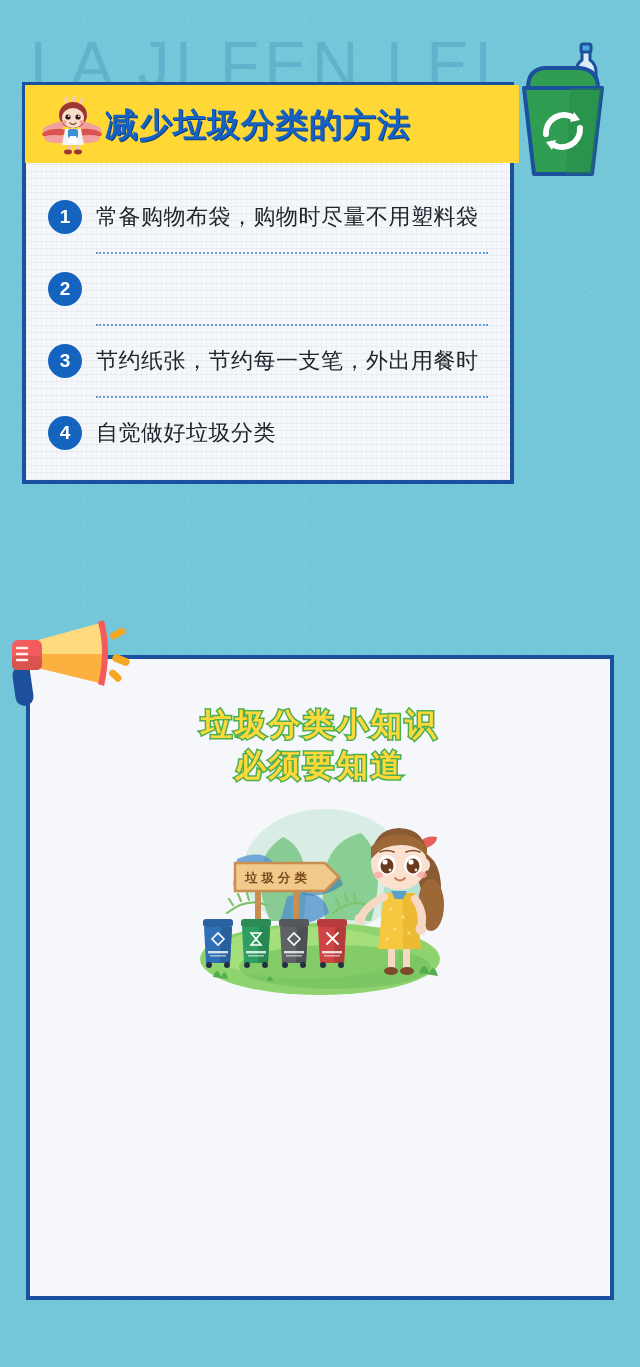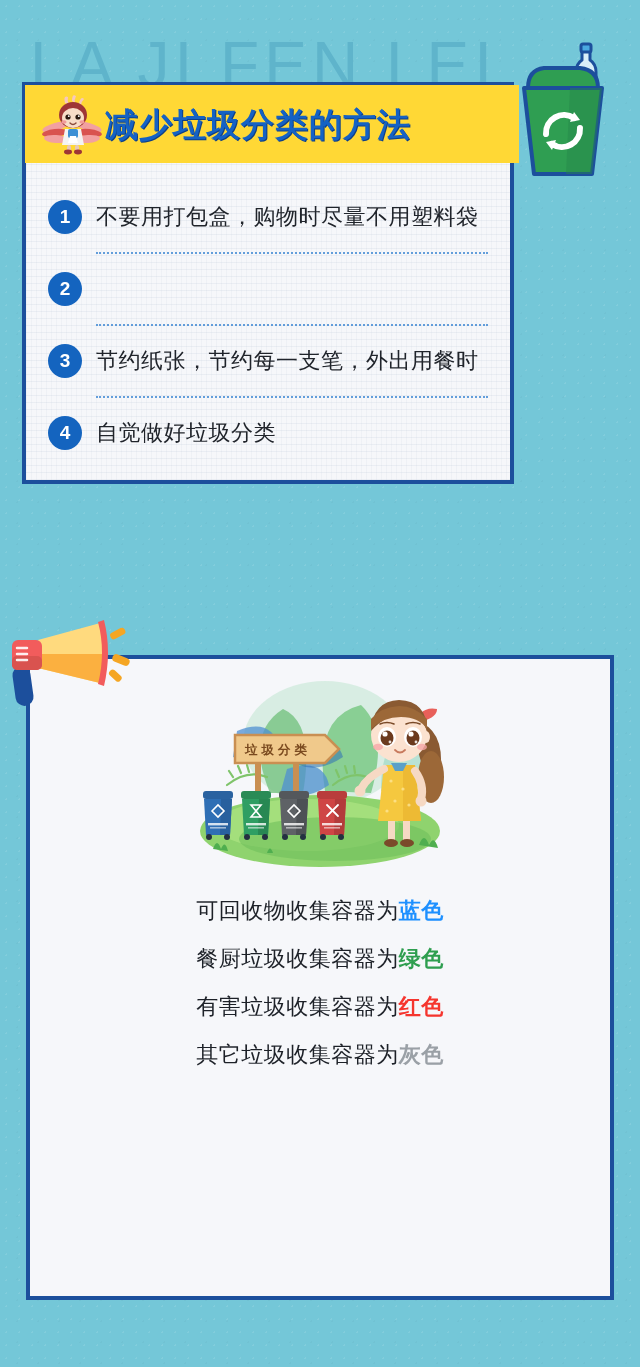--- a/index.html
+++ b/index.html
@@ -234,21 +234,21 @@
         <ellipse cx="35" cy="59" rx="4" ry="2.4" fill="#9e3636"></ellipse>
       </svg>
     </div>
     <div class="card1-title">减少垃圾分类的方法</div>
   </div>
 
   <div class="card1-body">
 
     <div class="tip-row">
       <div class="badge">1</div>
-      <div class="tip-text">不要用打包盒，购物时尽量不用塑料袋</div>
+      <div class="tip-text">常备购物布袋，购物时尽量不用塑料袋</div>
     </div>
     <div class="dotted"></div>
 
     <div class="tip-row">
       <div class="badge">2</div>
     </div>
     <div class="dotted"></div>
 
     <div class="tip-row">
       <div class="badge">3</div>
@@ -313,20 +313,24 @@
     <g fill="#f5a623">
       <rect x="102" y="12" width="16" height="7" rx="3" transform="rotate(-28 110 16)"></rect>
       <rect x="104" y="38" width="18" height="8" rx="4" transform="rotate(22 113 42)"></rect>
       <rect x="100" y="54" width="14" height="7" rx="3" transform="rotate(42 107 58)"></rect>
     </g>
   </svg>
 </div>
 
 <div class="card2 paper">
 
+  <div class="card2-title">
+    <div>垃圾分类小知识</div>
+    <div>必须要知道</div>
+  </div>
 
   <div class="illustration">
     <svg viewBox="0 0 290 200" width="290" height="200">
 
       <ellipse cx="150" cy="70" rx="82" ry="62" fill="#bfe5cf" opacity=".55"></ellipse>
       <path d="M95 120 Q70 60 108 36 Q140 50 128 120Z" fill="#6fbf7a" opacity=".75"></path>
       <path d="M150 118 Q138 44 186 32 Q214 58 196 120Z" fill="#76c77f" opacity=".8"></path>
       <path d="M206 118 Q206 58 242 52 Q256 82 240 120Z" fill="#9fd8c4" opacity=".7"></path>
 
       <g fill="#4f8fd1" opacity=".75">
@@ -450,28 +454,14 @@
       </g>
 
       <g fill="#4fae4f">
         <path d="M38 176 q4-12 8 0 q4-10 7 2 z"></path>
         <path d="M244 172 q5-14 10 0 q5-11 9 3 z"></path>
         <path d="M92 180 q3-9 6 0 z"></path>
       </g>
     </svg>
   </div>
 
-  <div class="color-lines">
-    <div class="cl">
-      <span>可回收物收集容器为</span><span class="kw" style="color:#1e90ff">蓝色</span>
-    </div>
-    <div class="cl">
-      <span>餐厨垃圾收集容器为</span><span class="kw" style="color:#2e9e4f">绿色</span>
-    </div>
-    <div class="cl">
-      <span>有害垃圾收集容器为</span><span class="kw" style="color:#f5352e">红色</span>
-    </div>
-    <div class="cl">
-      <span>其它垃圾收集容器为</span><span class="kw" style="color:#9aa0a6">灰色</span>
-    </div>
-  </div>
 
 </div>
 
 </body></html>

